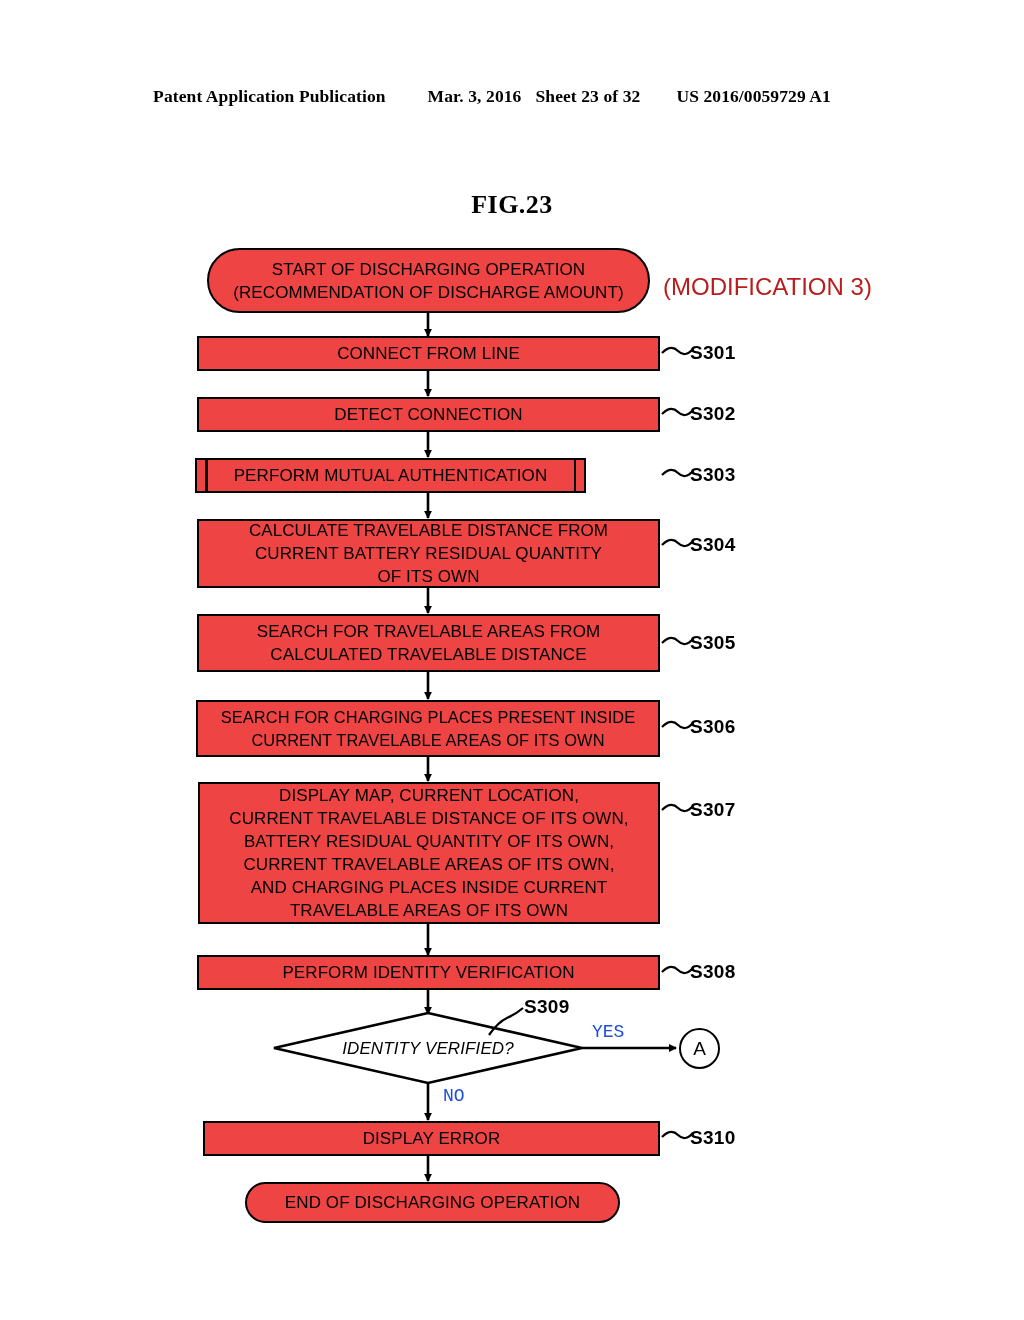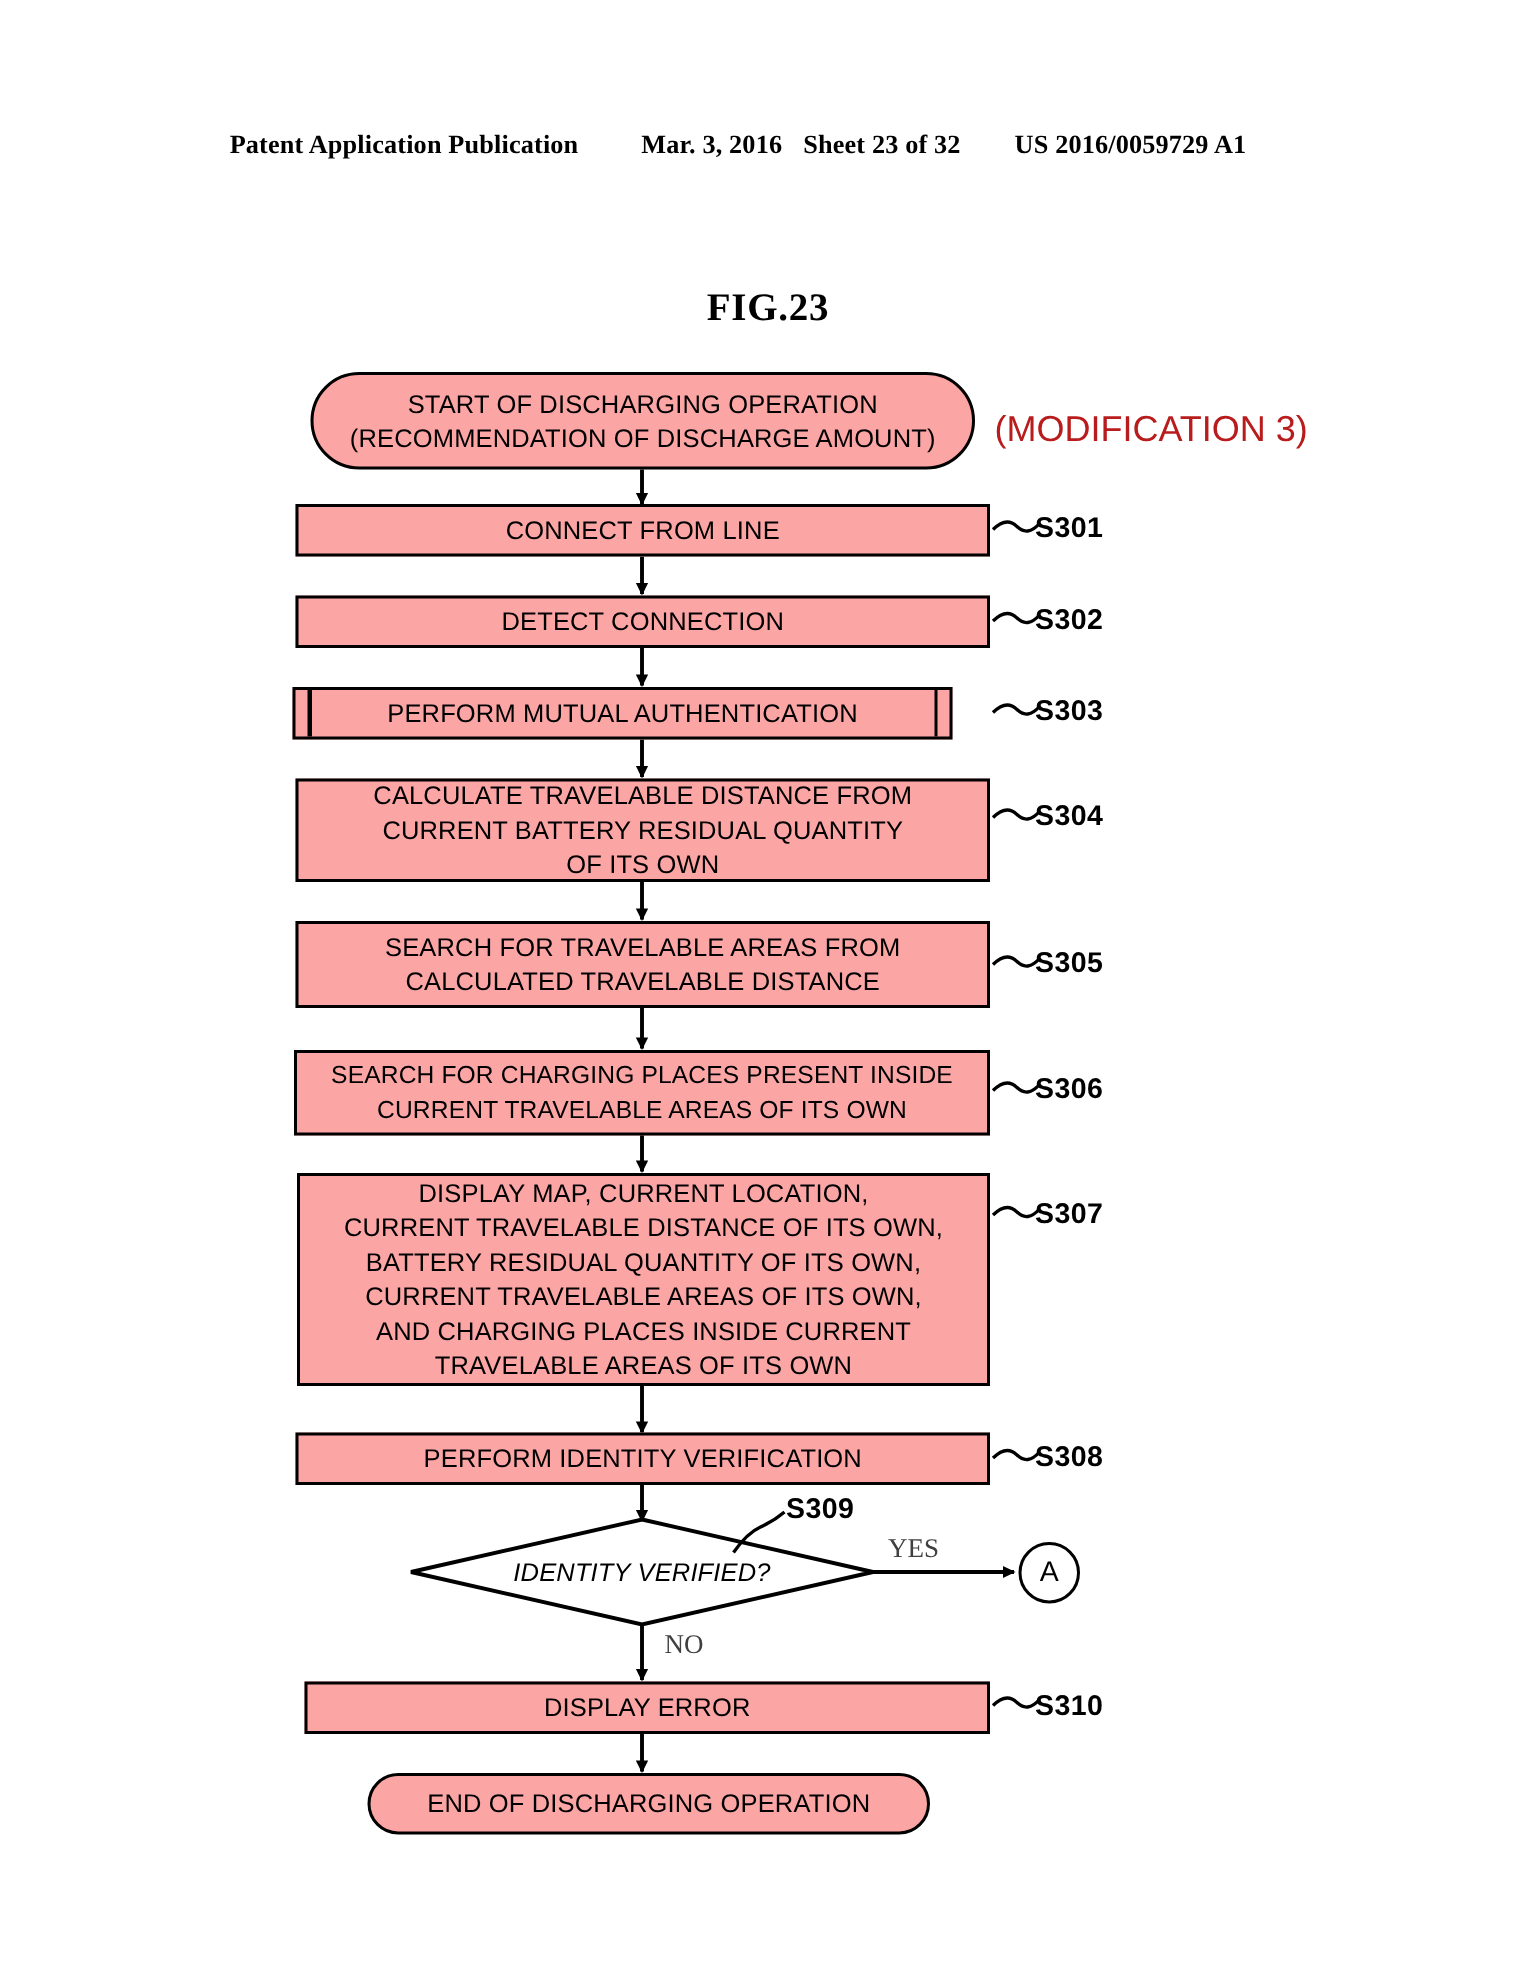--- a/index.html
+++ b/index.html
@@ -65,21 +65,21 @@
     box-sizing: border-box;
     display: flex;
     align-items: center;
     justify-content: center;
     text-align: center;
     font-family: "Liberation Sans", sans-serif;
     font-size: 17px;
     line-height: 23px;
     letter-spacing: 0.1px;
     color: #000;
-    background: #fca5a5;
+    background: #ef4444;
     white-space: pre-line;
   }
   .node.process {
     border: 2.5px solid #000;
   }
   .node.terminator {
     border: 2.5px solid #000;
     border-radius: 999px;
   }
   .node.predefined {
@@ -115,23 +115,23 @@
     font-weight: bold;
     font-size: 19px;
     letter-spacing: 0.3px;
     color: #000;
     white-space: nowrap;
   }
 
   
   .branch-label {
     position: absolute;
-    font-family: Liberation Serif, serif;
+    font-family: Liberation Mono, monospace;
     font-size: 18px;
-    color: #404040;
+    color: #1d4ed8;
     white-space: nowrap;
   }
 
   
   .mod-note {
     position: absolute;
     font-family: "Liberation Sans", sans-serif;
     font-size: 24px;
     color: #b91c1c;
     white-space: nowrap;
@@ -223,21 +223,21 @@
 (RECOMMENDATION OF DISCHARGE AMOUNT)</div>
 
 <div class="mod-note" style="left:663px; top:273px;">(MODIFICATION 3)</div>
 
 <div class="node process" style="left:197px; top:336px; width:463px; height:35px;">CONNECT FROM LINE</div>
 <div class="step-label" style="left:690px; top:342px;">S301</div>
 
 <div class="node process" style="left:197px; top:397px; width:463px; height:35px;">DETECT CONNECTION</div>
 <div class="step-label" style="left:690px; top:403px;">S302</div>
 
-<div class="node predefined" style="left:195px; top:458px; width:440px; height:35px;">
+<div class="node predefined" style="left:195px; top:458px; width:391px; height:35px;">
   <span>PERFORM MUTUAL AUTHENTICATION</span>
 </div>
 <div class="step-label" style="left:690px; top:464px;">S303</div>
 
 <div class="node process" style="left:197px; top:519px; width:463px; height:69px;">CALCULATE TRAVELABLE DISTANCE FROM
 CURRENT BATTERY RESIDUAL QUANTITY
 OF ITS OWN</div>
 <div class="step-label" style="left:690px; top:534px;">S304</div>
 
 <div class="node process" style="left:197px; top:614px; width:463px; height:58px;">SEARCH FOR TRAVELABLE AREAS FROM

